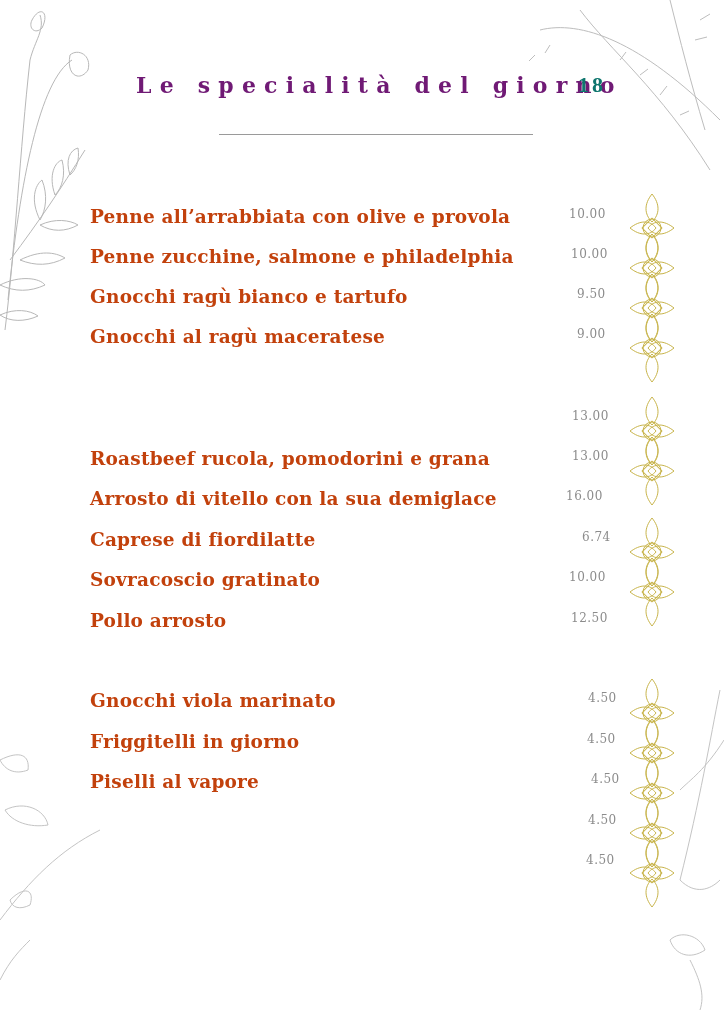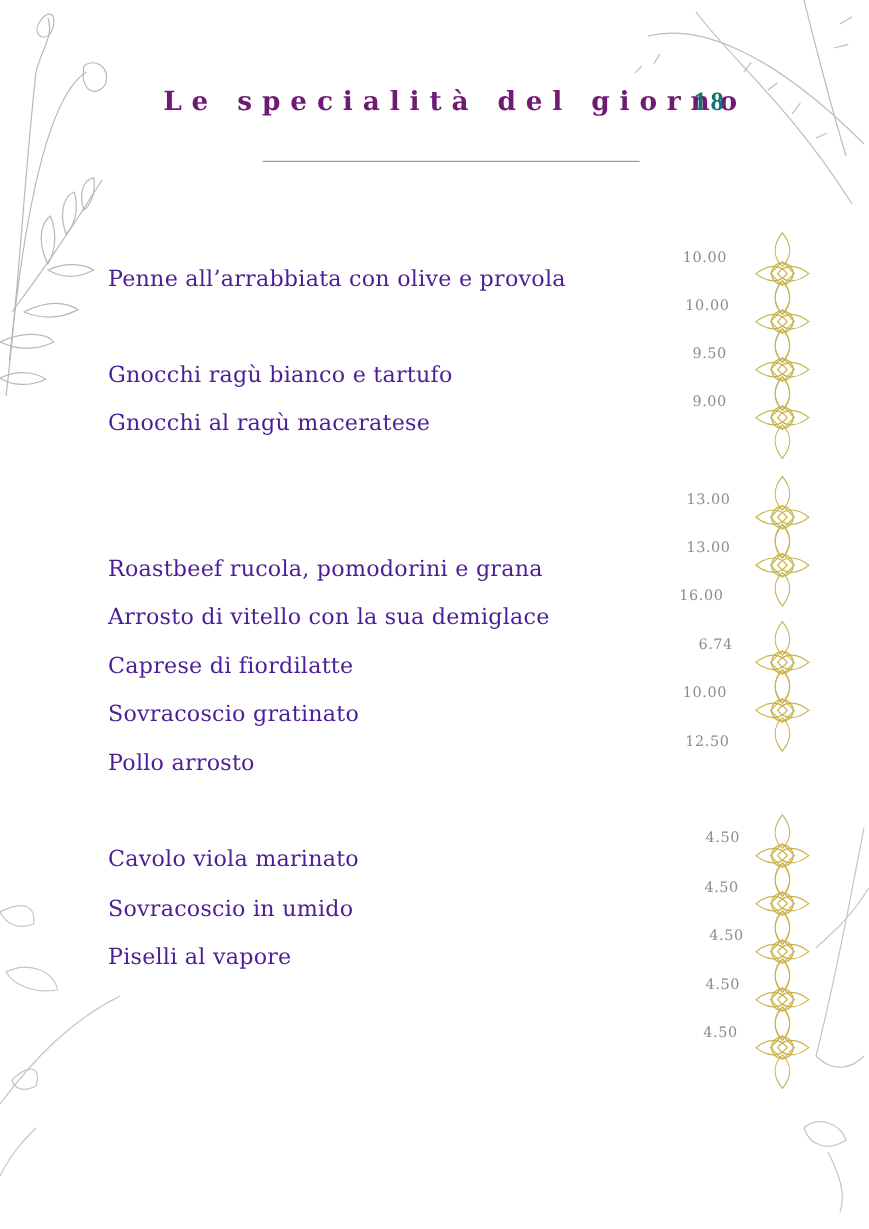--- a/index.html
+++ b/index.html
@@ -5,21 +5,21 @@
   html, body { margin:0; padding:0; }
   body { width:724px; height:1024px; background:#ffffff; position:relative; overflow:hidden;
          font-family:"DejaVu Serif", serif; color:#8a8a8a; }
   .deco { position:absolute; pointer-events:none; }
   .title { position:absolute; left:136px; top:72px; font-family:"DejaVu Serif", serif; font-weight:bold;
            font-size:22px; letter-spacing:8.2px; color:#701a75; white-space:nowrap; }
   .page-num { position:absolute; left:578px; top:72px; font-family:Liberation Serif, serif; font-weight:bold;
               font-size:22px; letter-spacing:3px; color:#0f766e; }
   .rule { position:absolute; left:219px; top:134px; width:314px; height:1px; background:#9a9a9a; }
   .row { position:absolute; left:90px; height:40px; width:540px; }
-  .name { position:absolute; left:0; top:16px; font-weight:normal; font-size:18.5px; color:#4c1d95; white-space:nowrap; letter-spacing:0.2px; }
+  .name { position:absolute; left:0; top:0; font-weight:bold; font-size:18.5px; color:#c2410c; white-space:nowrap; letter-spacing:0.2px; }
   .price { position:absolute; top:1px; font-size:12px; color:#8c8c8c; letter-spacing:0.5px; }
   .orn { position:absolute; width:50px; height:80px; }
 </style>
 </head>
 <body>
 
 <svg class="deco" style="left:0;top:0" width="130" height="340" viewBox="0 0 130 340">
   <g fill="none" stroke="#b8b8b8" stroke-width="1">
     <path d="M5 330 C15 250 20 150 30 60"></path>
     <path d="M30 60 C35 40 45 30 40 15"></path>
@@ -81,20 +81,21 @@
       </g>
     </g>
   </defs>
 </svg>
 
 <div class="row" style="top:206px">
   <span class="name">Penne all’arrabbiata con olive e provola</span>
   <span class="price" style="left:479px">10.00</span>
 </div>
 <div class="row" style="top:246px">
+  <span class="name">Penne zucchine, salmone e philadelphia</span>
   <span class="price" style="left:481px">10.00</span>
 </div>
 <div class="row" style="top:286px">
   <span class="name">Gnocchi ragù bianco e tartufo</span>
   <span class="price" style="left:487px">9.50</span>
 </div>
 <div class="row" style="top:326px">
   <span class="name">Gnocchi al ragù maceratese</span>
   <span class="price" style="left:487px">9.00</span>
 </div>
@@ -117,25 +118,25 @@
 <div class="row" style="top:569px">
   <span class="name">Sovracoscio gratinato</span>
   <span class="price" style="left:479px">10.00</span>
 </div>
 <div class="row" style="top:610px">
   <span class="name">Pollo arrosto</span>
   <span class="price" style="left:481px">12.50</span>
 </div>
 
 <div class="row" style="top:690px">
-  <span class="name">Cavolo viola marinato</span>
+  <span class="name">Gnocchi viola marinato</span>
   <span class="price" style="left:498px">4.50</span>
 </div>
 <div class="row" style="top:731px">
-  <span class="name">Sovracoscio in umido</span>
+  <span class="name">Friggitelli in giorno</span>
   <span class="price" style="left:497px">4.50</span>
 </div>
 <div class="row" style="top:771px">
   <span class="name">Piselli al vapore</span>
   <span class="price" style="left:501px">4.50</span>
 </div>
 <div class="row" style="top:812px">
   <span class="price" style="left:498px">4.50</span>
 </div>
 <div class="row" style="top:852px">

